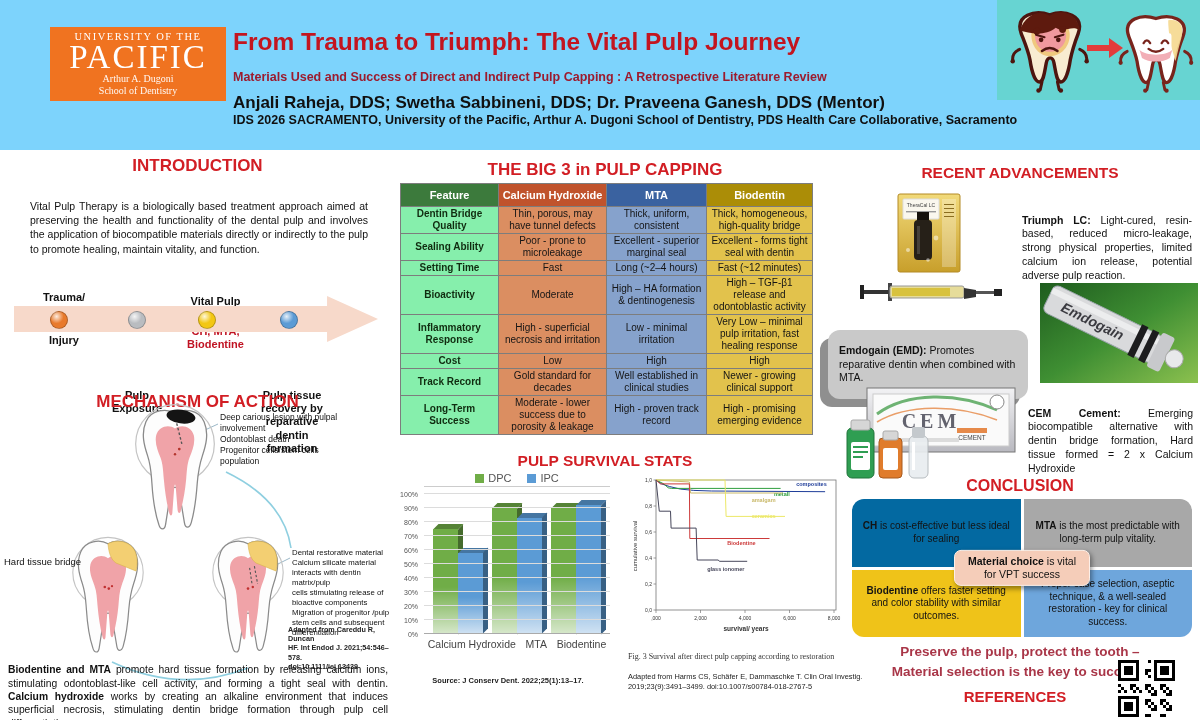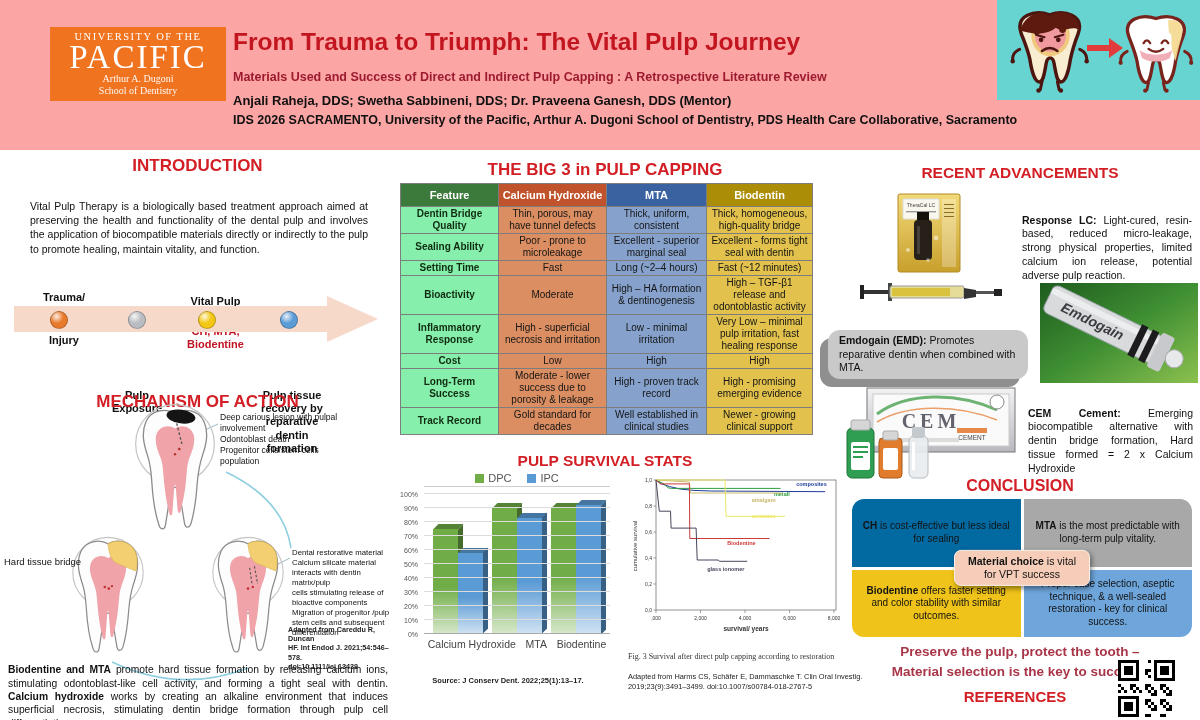--- a/index.html
+++ b/index.html
@@ -1,29 +1,29 @@
 <!DOCTYPE html>
 <html><head>
 <meta charset="utf-8">
 <style>
   html,body{margin:0;padding:0;background:#e8e8e8;}
   #poster{position:relative;width:1200px;height:720px;background:#ffffff;overflow:hidden;
     font-family:"Liberation Sans","DejaVu Sans",sans-serif;color:#111;}
   .abs{position:absolute;}
   .heading{position:absolute;color:#d21e24;font-weight:bold;text-align:center;}
   
-  #hdr{position:absolute;left:0;top:0;width:1200px;height:150px;background:#fca5a5;}
+  #hdr{position:absolute;left:0;top:0;width:1200px;height:150px;background:#7dd3fc;}
   #logo{position:absolute;left:50px;top:27px;width:176px;height:74px;background:#f07320;
     text-align:center;color:#fff;padding-top:4px;box-sizing:border-box;}
   #logo .l1{font-family:"Liberation Serif","DejaVu Serif",serif;font-size:10.5px;letter-spacing:1.5px;display:block;}
   #logo .l2{font-family:"Liberation Serif","DejaVu Serif",serif;font-size:33px;letter-spacing:2px;display:block;line-height:.95;}
   #logo .l3,#logo .l4{font-family:"Liberation Serif","DejaVu Serif",serif;font-size:10px;display:block;line-height:1.15;opacity:.95;}
   #hdr-title{position:absolute;left:233px;top:28px;font-size:24.5px;font-weight:bold;color:#c3151f;}
   #hdr-sub{position:absolute;left:233px;top:70px;font-size:12.5px;font-weight:bold;color:#9c1b2e;}
-  #hdr-auth{position:absolute;left:233px;top:93px;font-size:13px;font-weight:bold;color:#101010;}
+  #hdr-auth{position:absolute;left:233px;top:93px;font-size:17px;font-weight:bold;color:#101010;}
   #hdr-aff{position:absolute;left:233px;top:113px;font-size:12.5px;font-weight:bold;color:#101010;}
   #hdr-cartoon{position:absolute;left:997px;top:0;width:203px;height:100px;}
   
   #h-intro{left:0;top:156px;width:395px;font-size:17px;}
   #intro-para{position:absolute;left:30px;top:188px;width:338px;font-size:10.5px;line-height:1.38;text-align:justify;}
   .tl-lbl{position:absolute;font-size:11px;font-weight:bold;text-align:center;white-space:pre-line;line-height:1.2;margin-top:43px;}
   #tl-arrow{position:absolute;left:14px;top:296px;width:364px;height:46px;background:#f7d9ca;
     clip-path:polygon(0 22%,86% 22%,86% 0,100% 50%,86% 100%,86% 78%,0 78%);}
   .tl-dot{position:absolute;top:311px;width:16px;height:16px;border-radius:50%;border:1px solid rgba(0,0,0,.25);
     background-image:radial-gradient(circle at 35% 28%,rgba(255,255,255,.85),rgba(255,255,255,0) 45%);}
@@ -60,21 +60,21 @@
   #bar-cats span{white-space:nowrap;}
   #bar-src{position:absolute;left:398px;top:676px;width:220px;text-align:center;font-size:7.5px;font-weight:bold;color:#222;}
   #surv-svg{position:absolute;left:630px;top:472px;width:218px;height:176px;}
   #fig-cap{position:absolute;left:628px;top:652px;width:238px;font-size:8px;color:#333;
     font-family:"Liberation Serif","DejaVu Serif",serif;}
   #fig-cit{position:absolute;left:628px;top:672px;width:242px;font-size:7.4px;line-height:1.3;color:#222;}
   
   #h-adv{left:845px;top:164px;width:350px;font-size:15.5px;}
   .adv-txt{position:absolute;font-size:10.5px;line-height:1.32;text-align:justify;}
   #emdo-box{position:absolute;left:828px;top:330px;width:200px;background:#c9c9c9;border-radius:12px;
-    padding:4px 11px;box-sizing:border-box;font-size:10.5px;line-height:1.3;
+    padding:14px 11px;box-sizing:border-box;font-size:10.5px;line-height:1.3;
     box-shadow:-8px 8px 0 #8f8f8f;}
   #h-conc{left:845px;top:477px;width:350px;font-size:16px;}
   #conc-grid{position:absolute;left:852px;top:499px;width:340px;height:138px;display:grid;
     grid-template-columns:1fr 1fr;grid-template-rows:1fr 1fr;gap:3px;}
   .quad{display:flex;align-items:center;justify-content:center;text-align:center;
     font-size:10px;line-height:1.25;padding:6px 10px;box-sizing:border-box;color:#131313;}
   #q1{background:#0369a1;border-top-left-radius:12px;}
   #q2{background:#a8a8a8;border-top-right-radius:12px;}
   #q3{background:#efc319;border-bottom-left-radius:12px;}
   #q4{background:#6ea6dc;border-bottom-right-radius:12px;}
@@ -279,30 +279,30 @@
           <td class="c2">Low -  minimal irritation</td>
           <td class="c3">Very Low – minimal pulp irritation, fast healing response</td>
         </tr>
       <tr>
           <td class="c0">Cost</td>
           <td class="c1">Low</td>
           <td class="c2">High</td>
           <td class="c3">High</td>
         </tr>
       <tr>
+          <td class="c0">Track Record</td>
+          <td class="c1">Gold standard for decades</td>
+          <td class="c2">Well established in clinical studies</td>
+          <td class="c3">Newer -  growing clinical support</td>
+        </tr>
+      <tr>
           <td class="c0">Long-Term Success</td>
           <td class="c1">Moderate - lower success due to porosity &amp; leakage</td>
           <td class="c2">High - proven track record</td>
           <td class="c3">High - promising emerging evidence</td>
-        </tr>
-      <tr>
-          <td class="c0">Track Record</td>
-          <td class="c1">Gold standard for decades</td>
-          <td class="c2">Well established in clinical studies</td>
-          <td class="c3">Newer -  growing clinical support</td>
         </tr>
     </tbody>
   </table>
 
   <div id="h-stats" class="heading">PULP SURVIVAL STATS</div>
 
   <div id="bar-chart">
     <div id="bar-legend">
         <span class="leg-item"><span class="leg-sw" style="background: rgb(112, 173, 71);"></span>DPC</span>
         <span class="leg-item"><span class="leg-sw" style="background: rgb(91, 155, 213);"></span>IPC</span>
@@ -447,21 +447,21 @@
       <circle cx="70" cy="70" r="1.8" fill="#fff" opacity=".5"></circle>
     <rect x="2" y="95" width="4" height="14" fill="#222"></rect>
     <rect x="6" y="100" width="26" height="4" fill="#333"></rect>
     <rect x="30" y="93" width="4" height="18" fill="#444"></rect>
     <rect x="32" y="96" width="74" height="12" rx="2" fill="#e6dc9a" stroke="#999"></rect>
     <rect x="34" y="98" width="58" height="8" fill="#d8c23e"></rect>
     <polygon points="106,98 118,100 118,107 106,109" fill="#333"></polygon>
     <rect x="118" y="101" width="18" height="3" fill="#555"></rect>
     <rect x="136" y="99" width="8" height="7" fill="#222"></rect>
   </svg>
-  <p class="adv-txt" style="left:1022px;top:203px;width:170px;"><b>Response LC:</b><span> Light-cured, resin-based, reduced micro-leakage, strong physical properties, limited calcium ion release, potential adverse pulp reaction.</span></p>
+  <p class="adv-txt" style="left:1022px;top:203px;width:170px;"><b>Triumph LC:</b><span> Light-cured, resin-based, reduced micro-leakage, strong physical properties, limited calcium ion release, potential adverse pulp reaction.</span></p>
 
   <svg class="abs" style="left:1040px;top:283px;width:158px;height:100px;" viewBox="0 0 158 100">
     <defs>
       <linearGradient id="emg" x1="0" y1="0" x2="1" y2="1">
         <stop offset="0" stop-color="#1e5c1e"></stop>
           <stop offset=".5" stop-color="#3f8f33"></stop>
           <stop offset="1" stop-color="#8cc14f"></stop>
       </linearGradient>
     </defs>
     <rect width="158" height="100" fill="url(#emg)"></rect>

